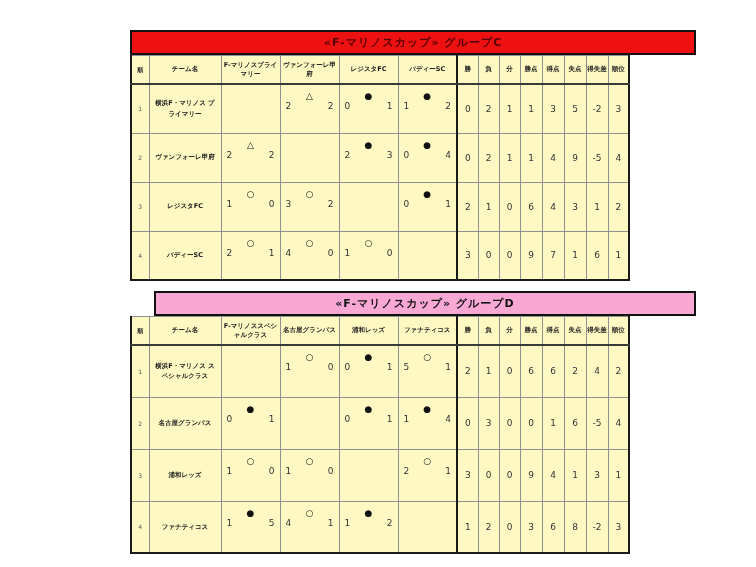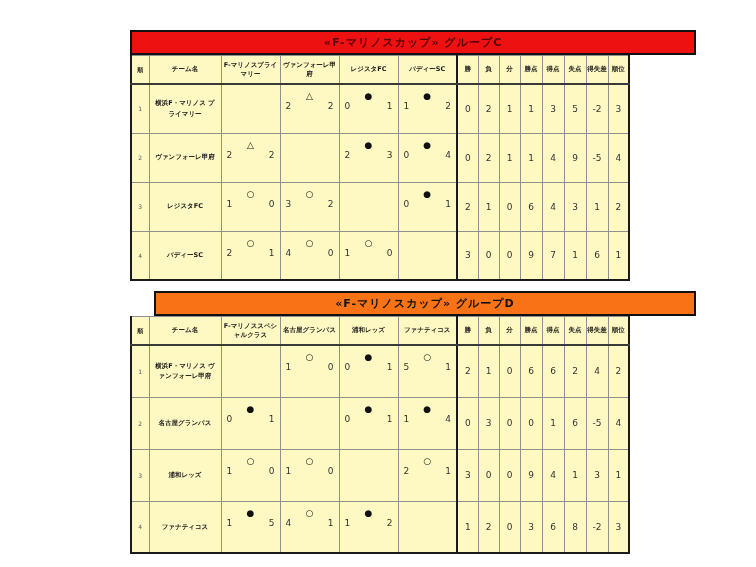--- a/index.html
+++ b/index.html
@@ -233,21 +233,21 @@
             <td class="stat-c">9</td>
             <td class="stat-c">7</td>
             <td class="stat-c">1</td>
             <td class="stat-c">6</td>
             <td class="stat-c">1</td>
           </tr>
         </tbody>
       </table>
     </section>
   <section class="group-table" id="t1">
-      <div class="title" style="background: #f97316; color: rgb(17, 17, 17); margin-left: 24px;">«F-マリノスカップ»  グループD</div>
+      <div class="title" style="background: #f9a8d4; color: rgb(17, 17, 17); margin-left: 24px;">«F-マリノスカップ»  グループD</div>
       <table class="grid">
         <colgroup>
           <col style="width: 18px;">
           <col style="width: 72px;">
           <col style="width: 59px;">
           <col style="width: 59px;">
           <col style="width: 59px;">
           <col style="width: 59px;">
           <col style="width: 21px;">
           <col style="width: 21px;">
@@ -272,21 +272,21 @@
             <th class="stat-h">勝点</th>
             <th class="stat-h">得点</th>
             <th class="stat-h">失点</th>
             <th class="stat-h">得失差</th>
             <th class="stat-h">順位</th>
           </tr>
         </thead>
         <tbody>
           <tr>
             <td class="rank-c">1</td>
-            <td class="team-c">横浜F・マリノス ヴァンフォーレ甲府</td>
+            <td class="team-c">横浜F・マリノス スペシャルクラス</td>
             <td class="match-c">
               <div class="diag"></div>
             </td>
             <td class="match-c">
               <div class="match">
                 <div class="sym">○</div>
                 <div class="scores">
                   <span>1</span>
                   <span>0</span>
                 </div>

